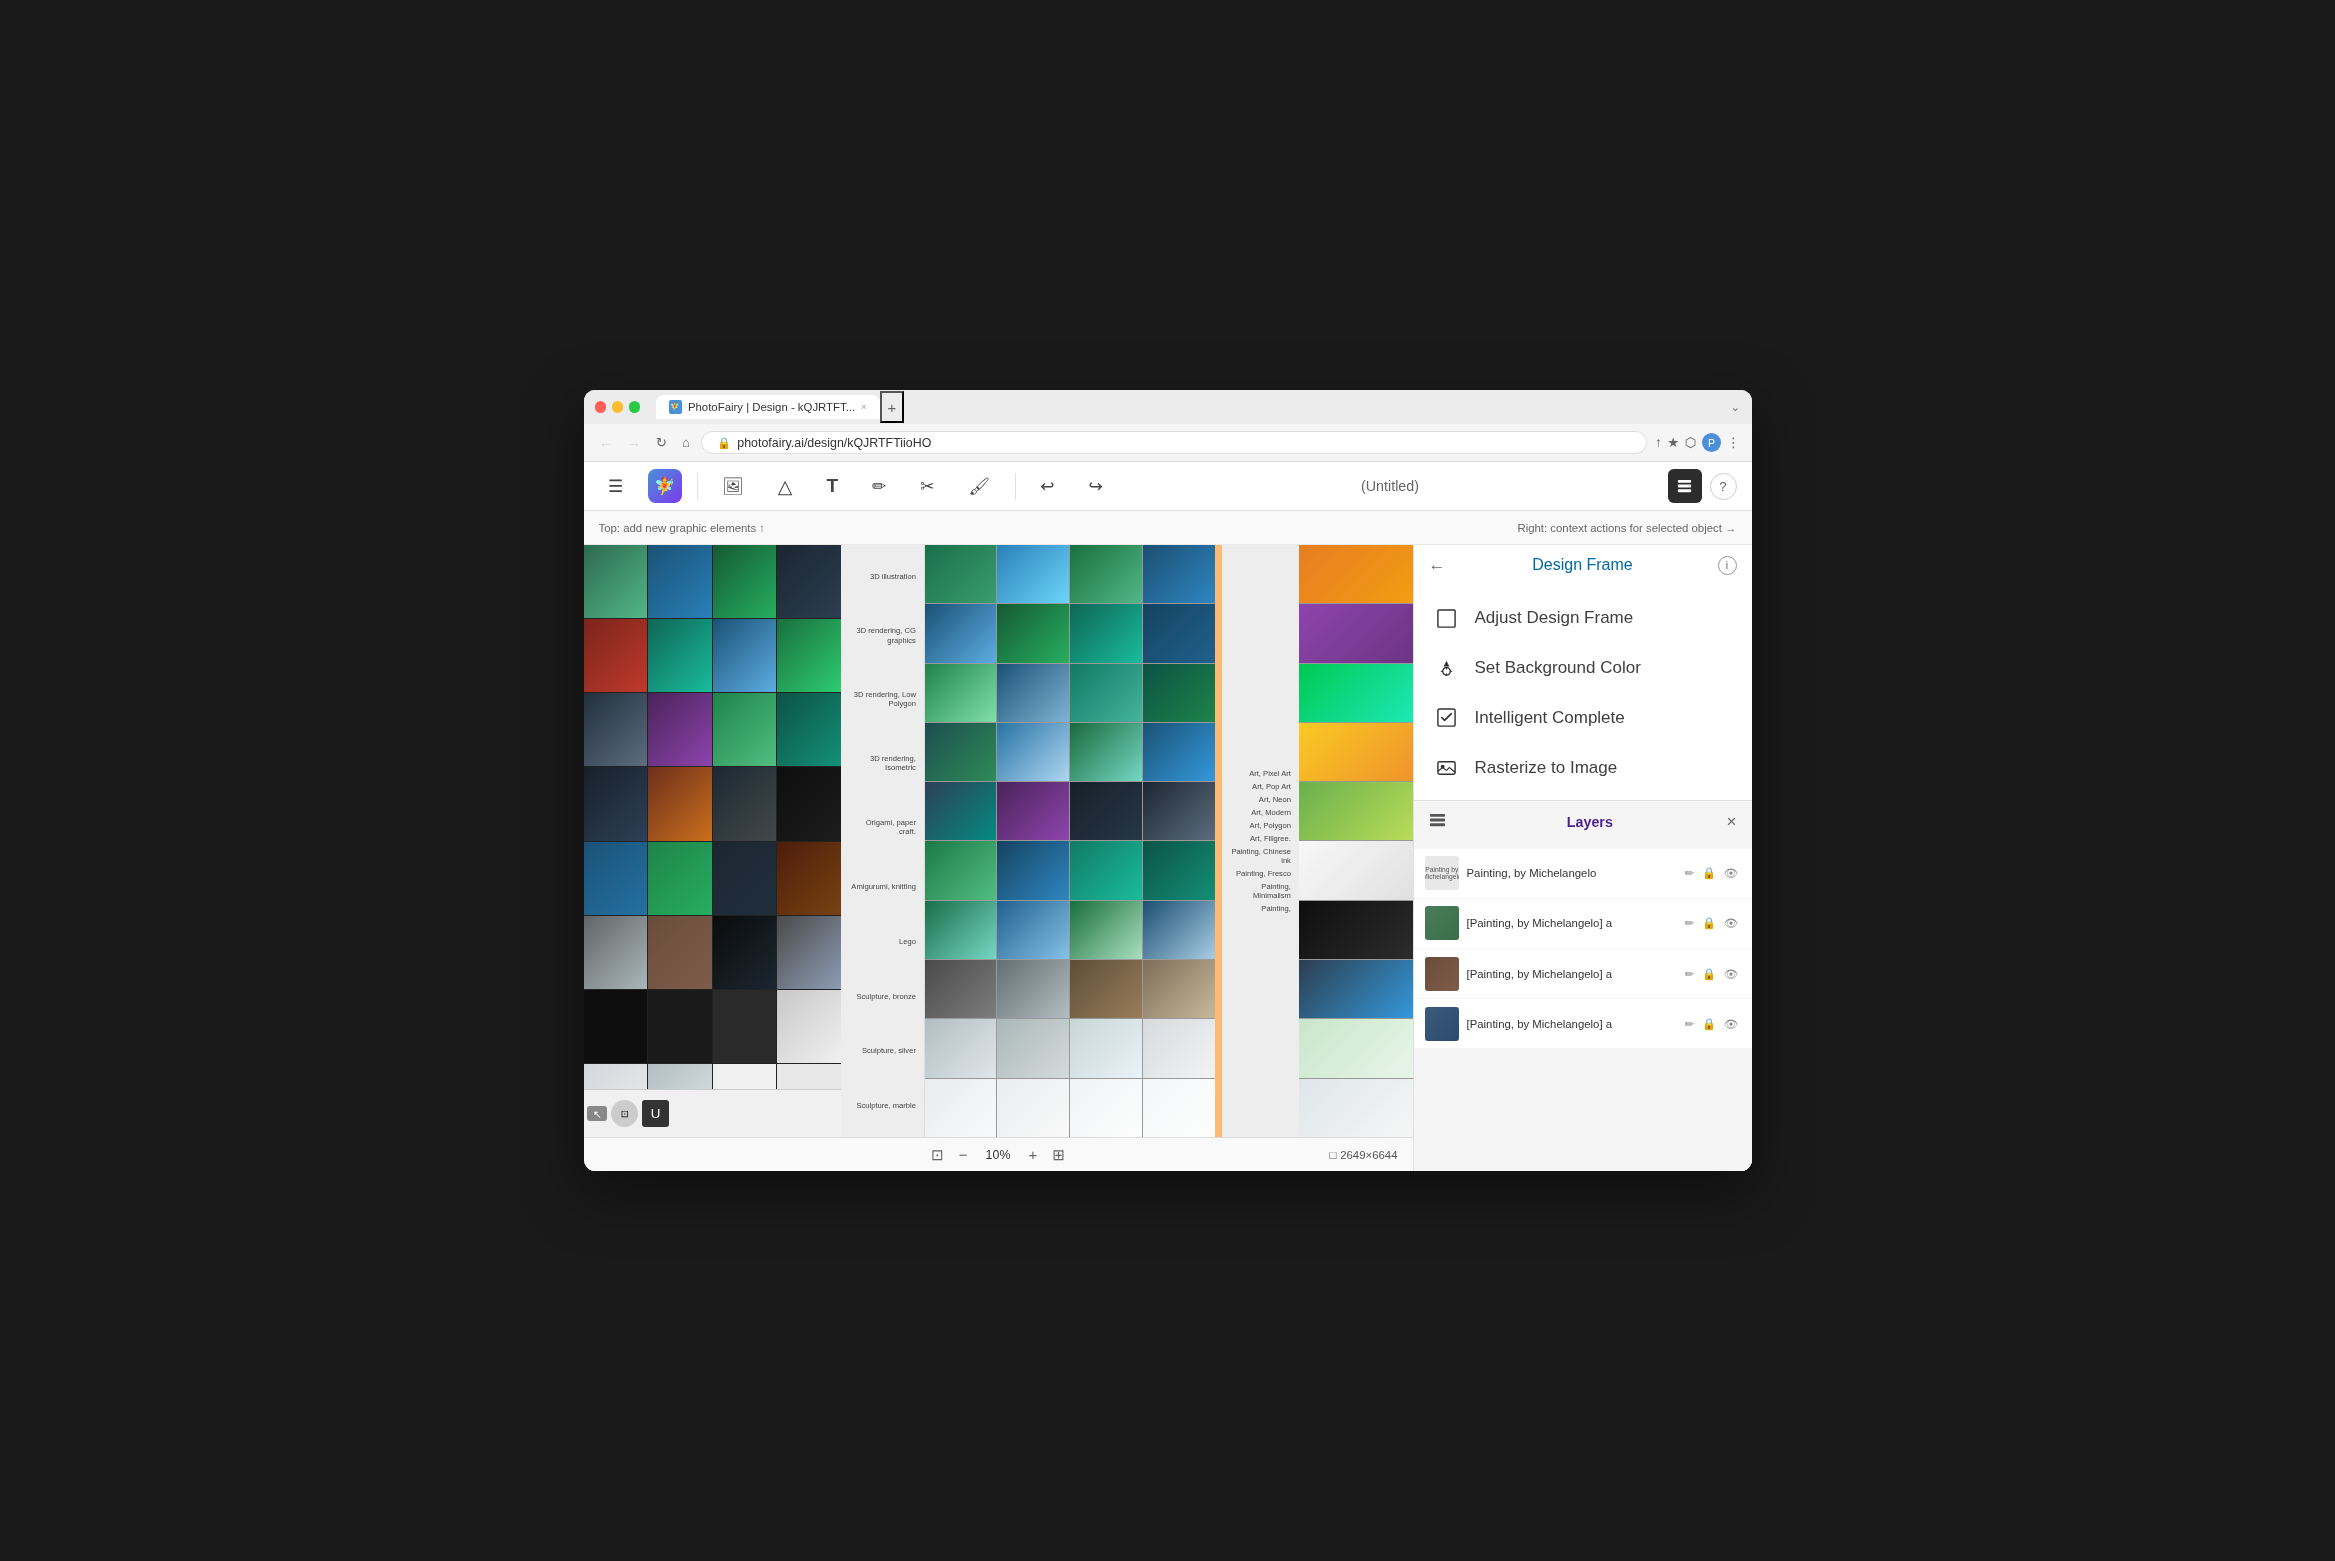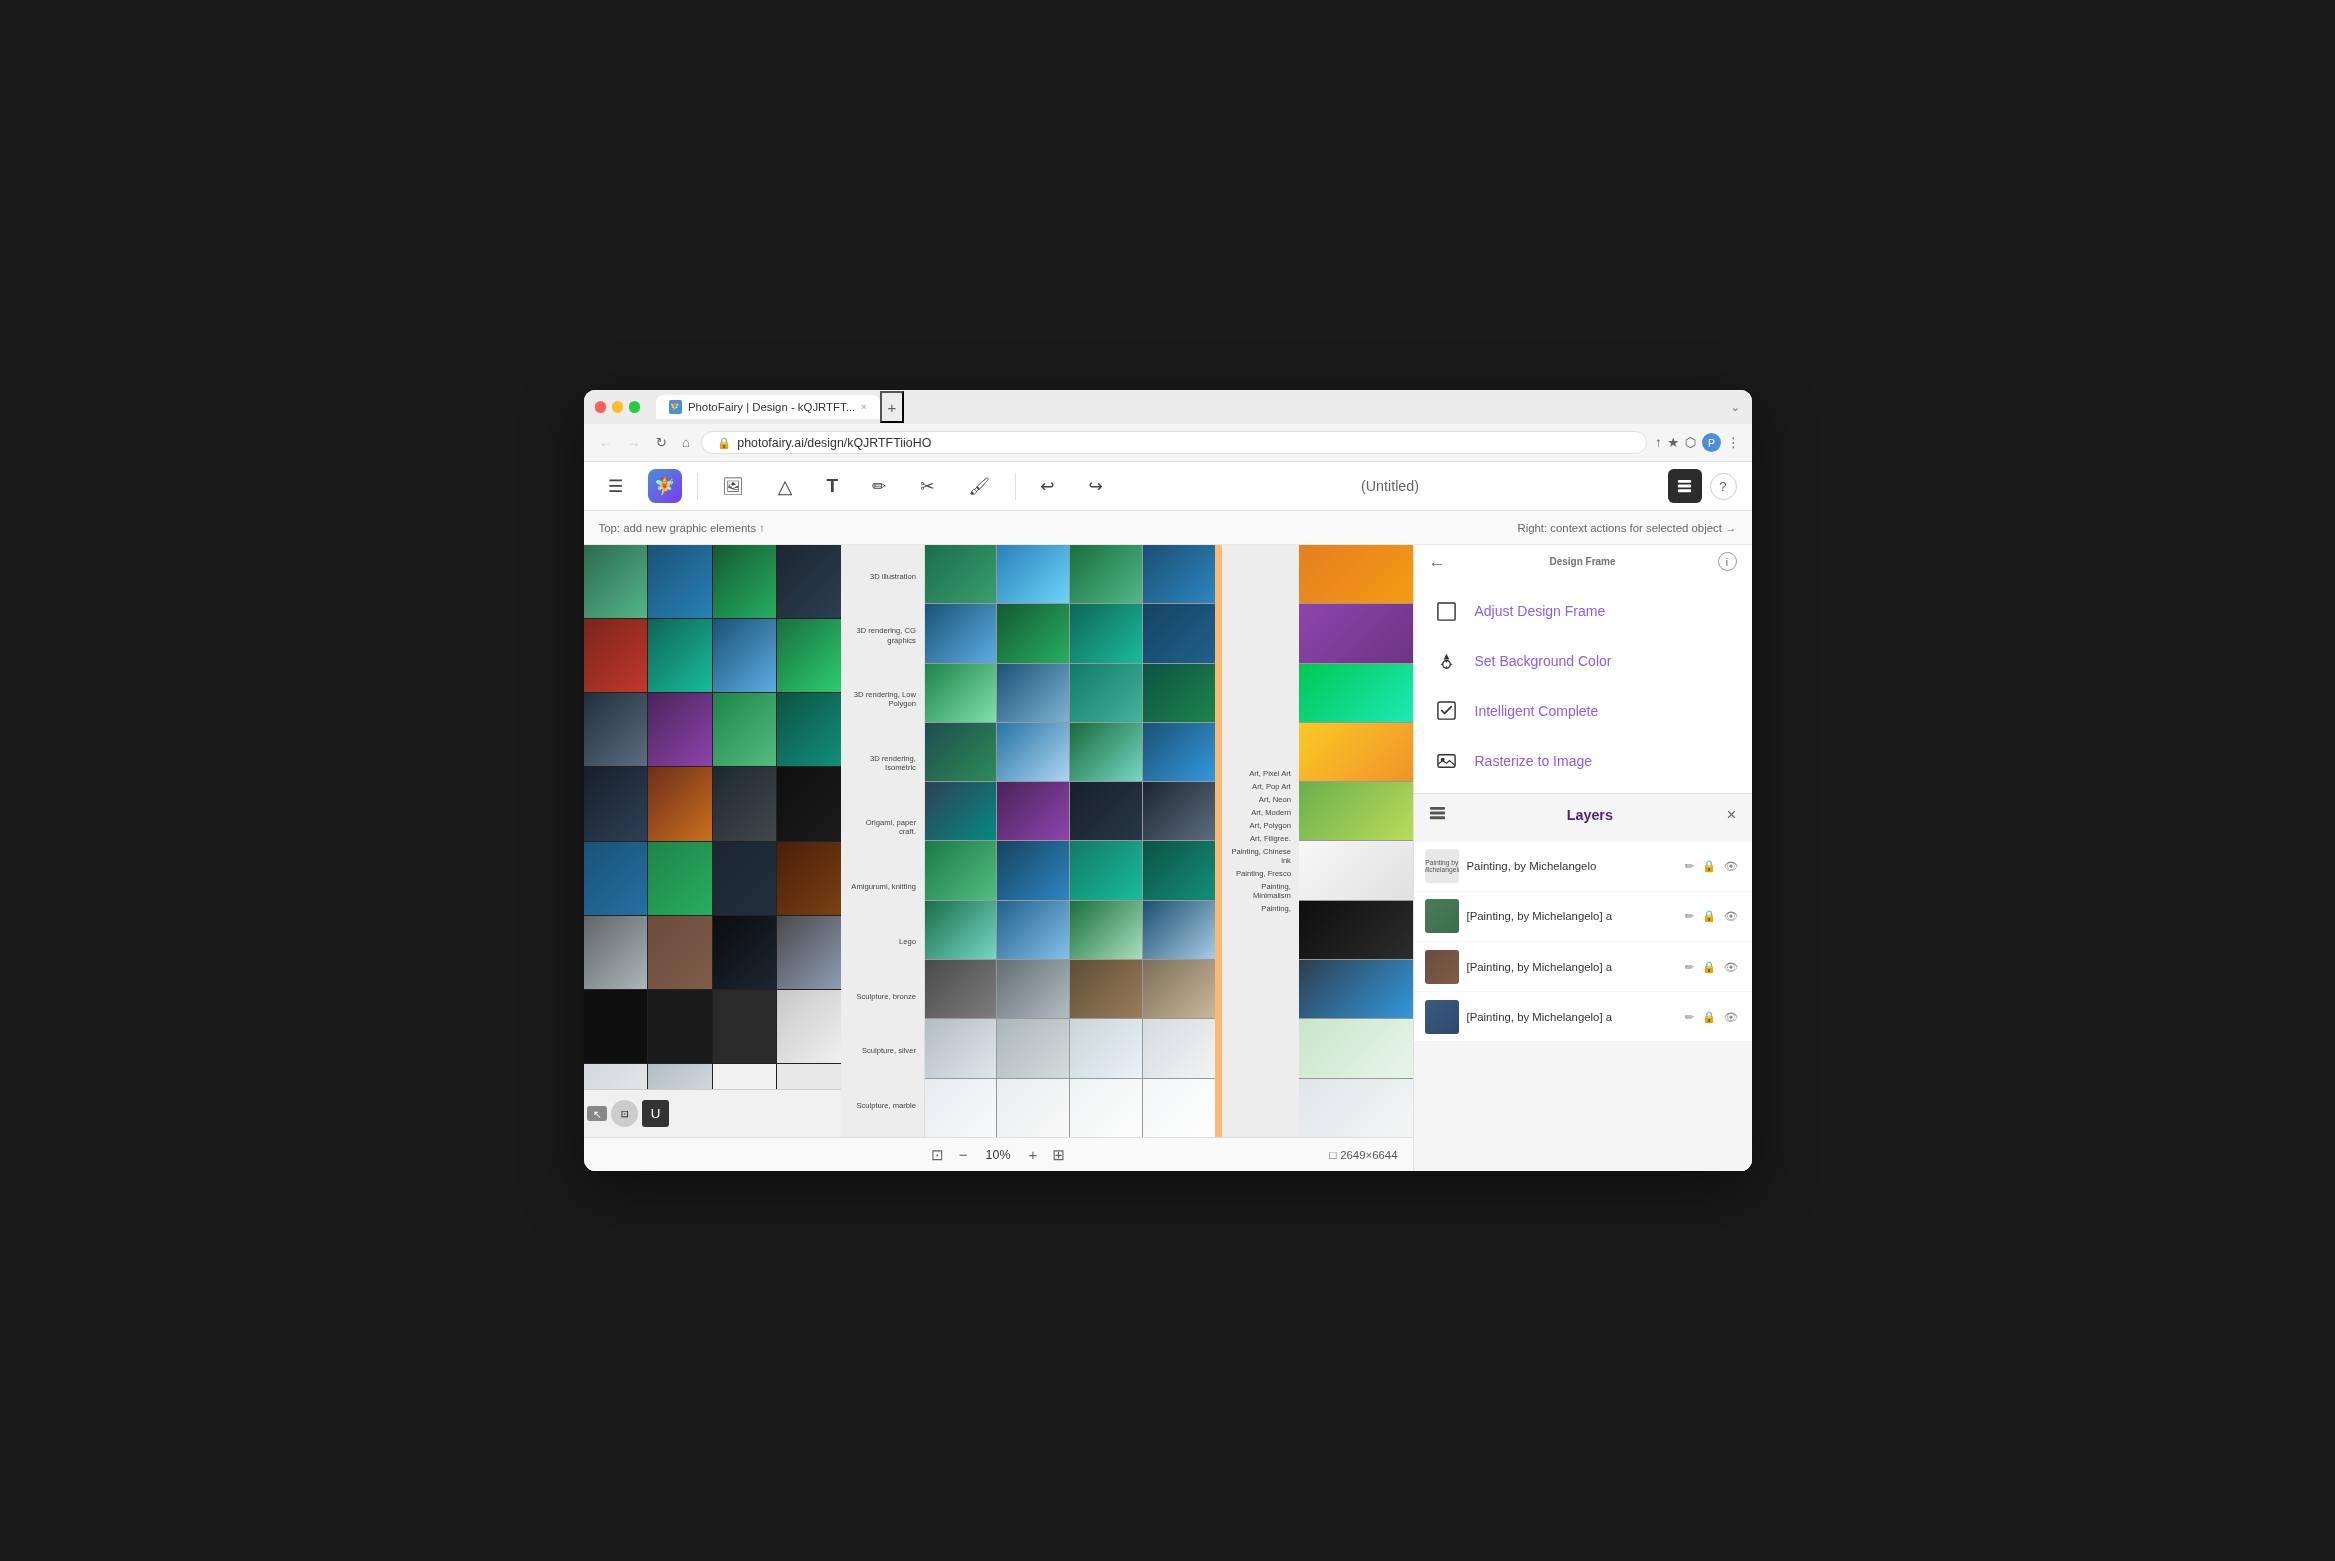--- a/index.html
+++ b/index.html
@@ -215,23 +215,23 @@
       border-bottom: 1px solid #e0e0e0;
     }
     .panel-header {
       display: flex;
       align-items: center;
       justify-content: center;
       padding: 11.4px 15px;
       position: relative;
     }
     .panel-title {
-      font-size: 10px;
-      font-weight: 700;
-      color: #737373;
+      font-size: 16px;
+      font-weight: 400;
+      color: #0369a1;
     }
     .panel-back {
       position: absolute;
       left: 15px;
       background: none;
       border: none;
       font-size: 17px;
       cursor: pointer;
       color: #666;
     }
@@ -261,22 +261,22 @@
     }
     .action-icon {
       width: 27px;
       height: 27px;
       display: flex;
       align-items: center;
       justify-content: center;
       flex-shrink: 0;
     }
     .action-label {
-      font-size: 14px;
-      color: #8b5cf6;
+      font-size: 17px;
+      color: #404040;
     }
     
     .layers-section {
       flex: 1;
       background: #f5f5f5;
       display: flex;
       flex-direction: column;
       overflow: hidden;
     }
     .layers-header {

